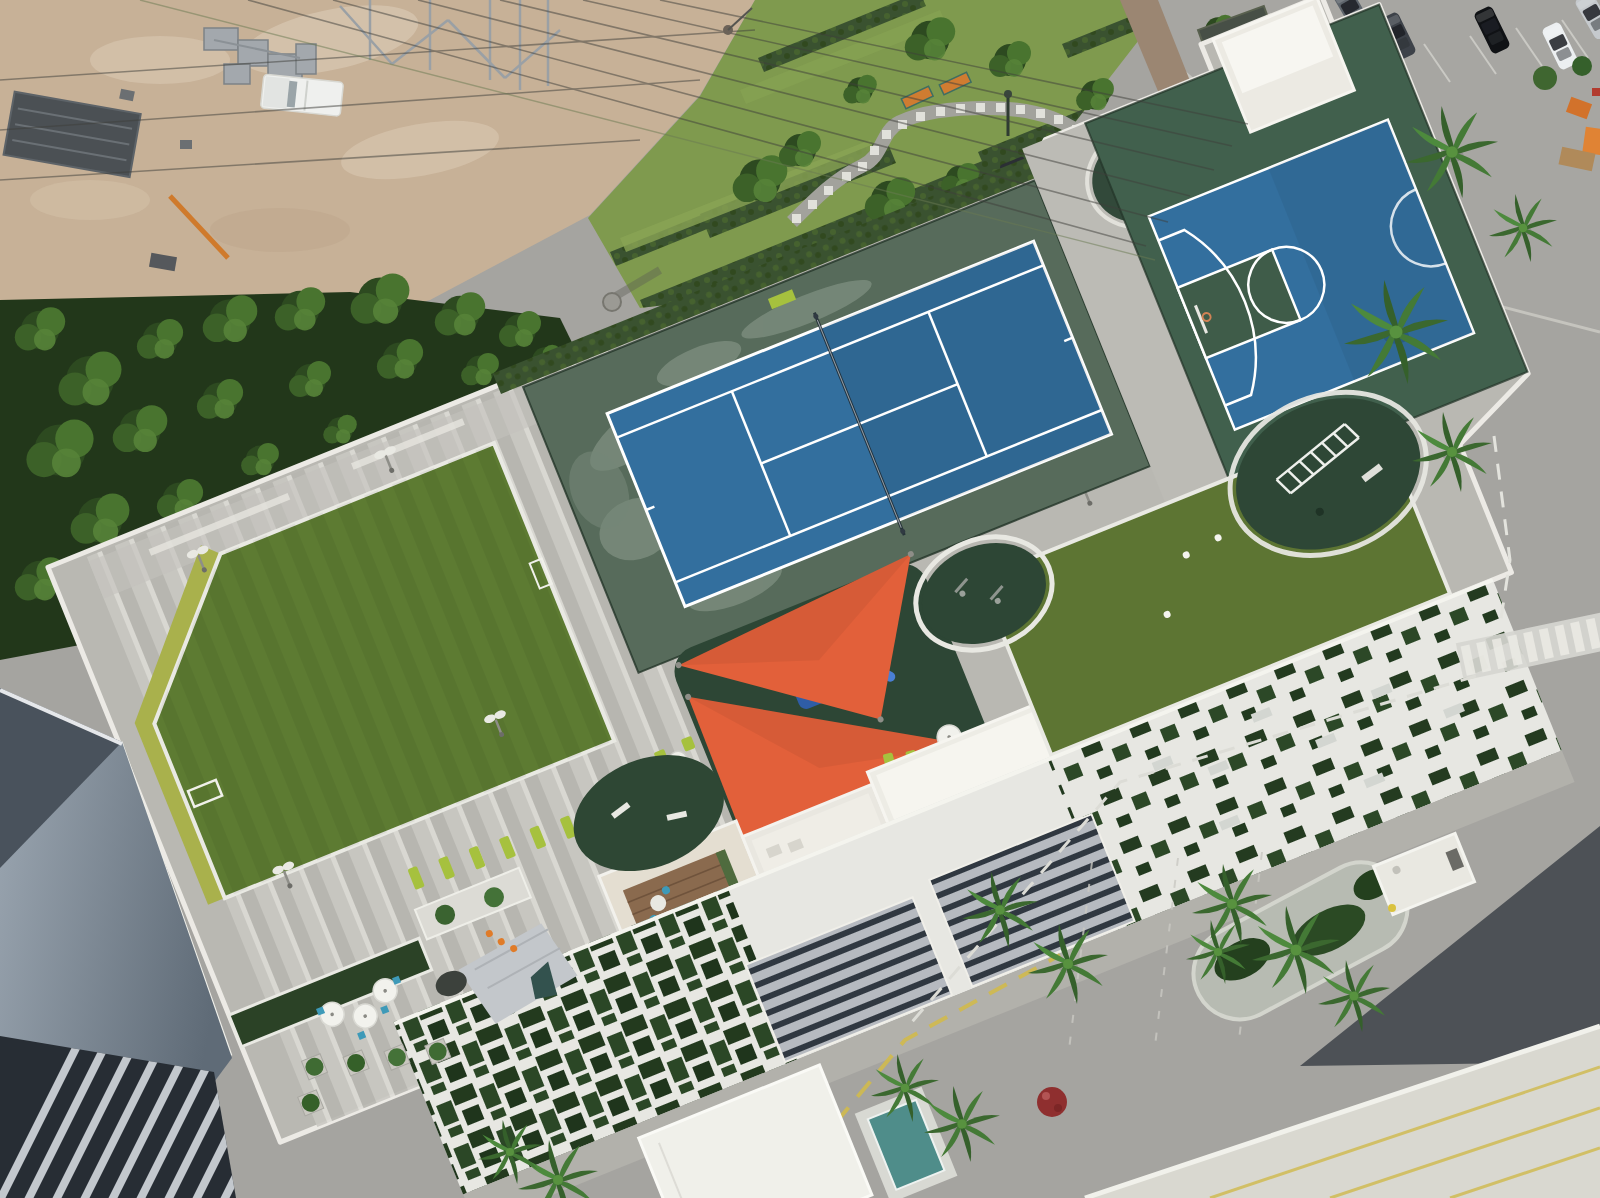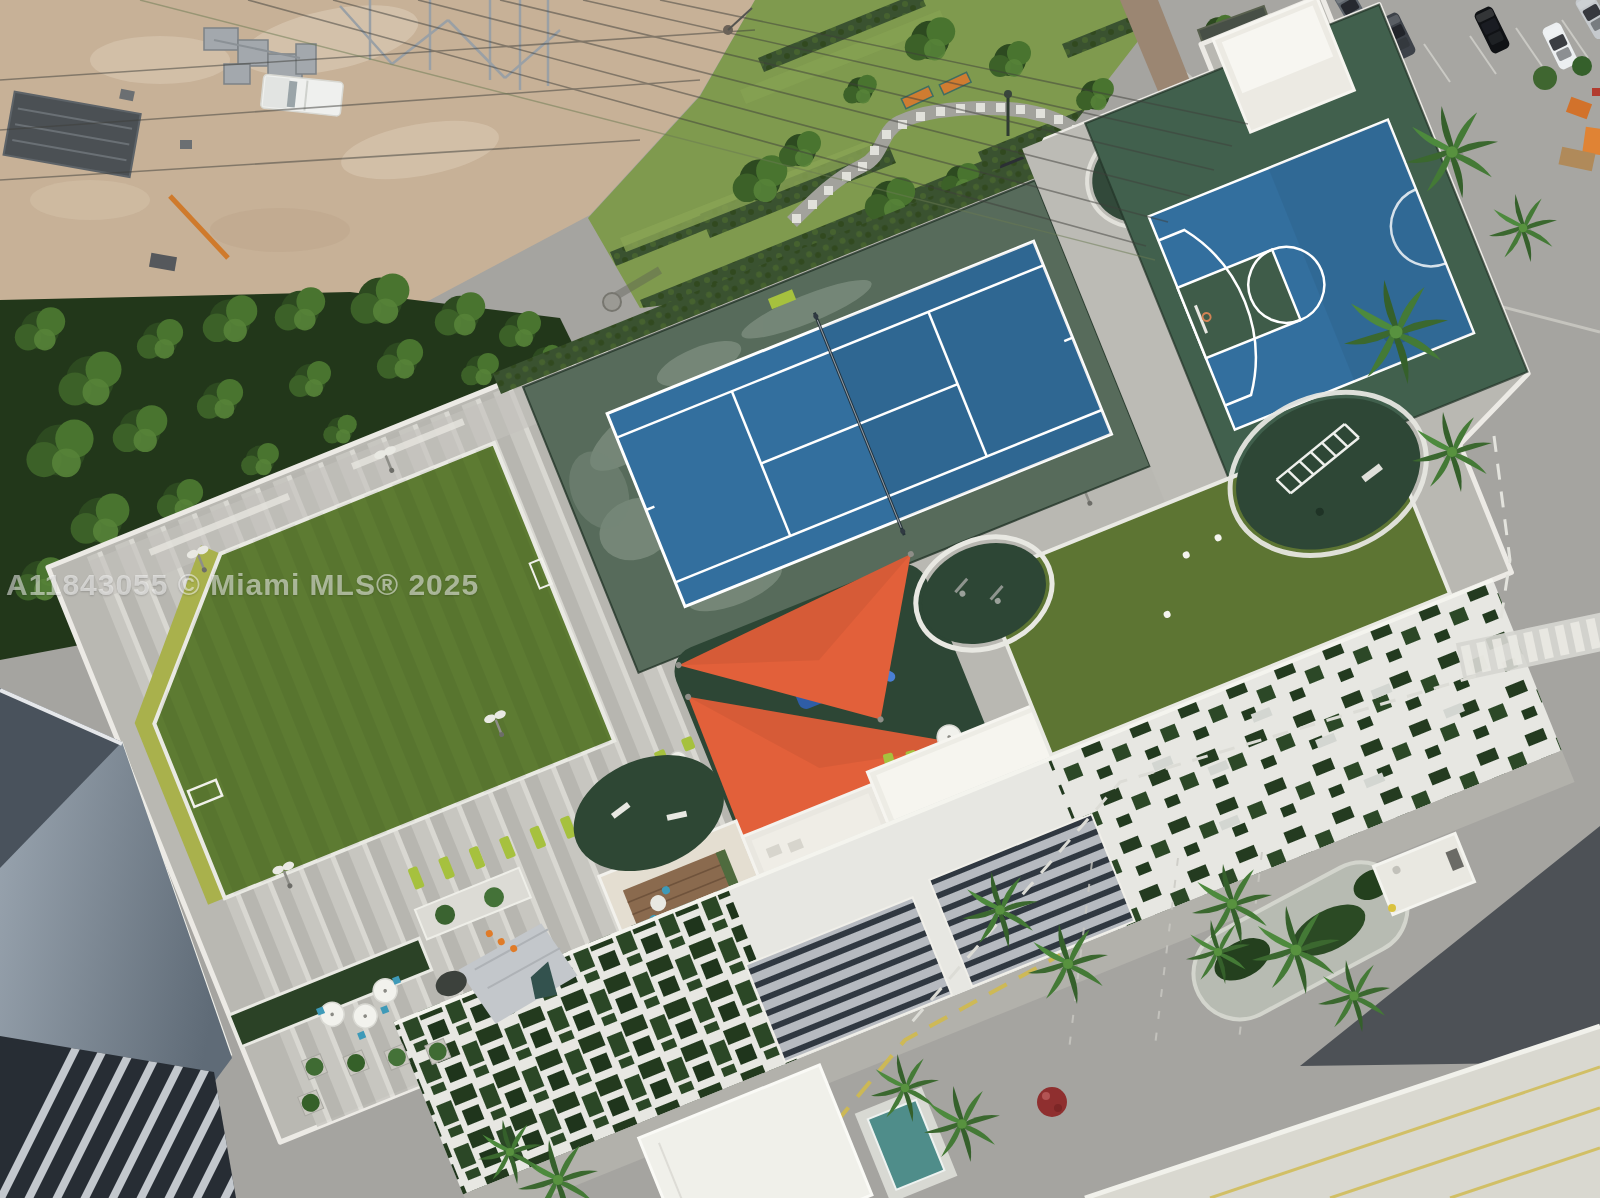--- a/index.html
+++ b/index.html
@@ -622,14 +622,13 @@
             <line x1="92" y1="1240" x2="212" y2="1000"></line>
             <line x1="120" y1="1240" x2="240" y2="1000"></line>
       <line x1="148" y1="1240" x2="268" y2="1000"></line>
             <line x1="176" y1="1240" x2="296" y2="1000"></line>
             <line x1="204" y1="1240" x2="324" y2="1000"></line>
     </g>
   </g>
 </g>
 </svg>
 
-<div class="watermark">A11843055 © Miami MLS® 2025</div>
 </div>
 
 </body></html>

